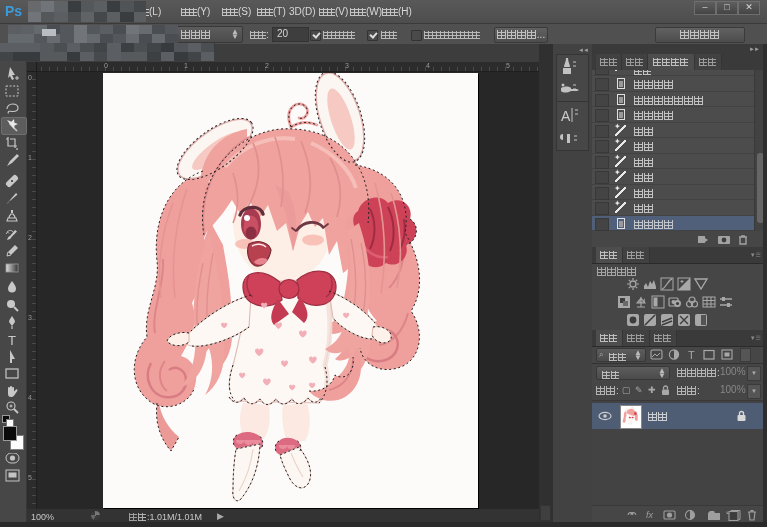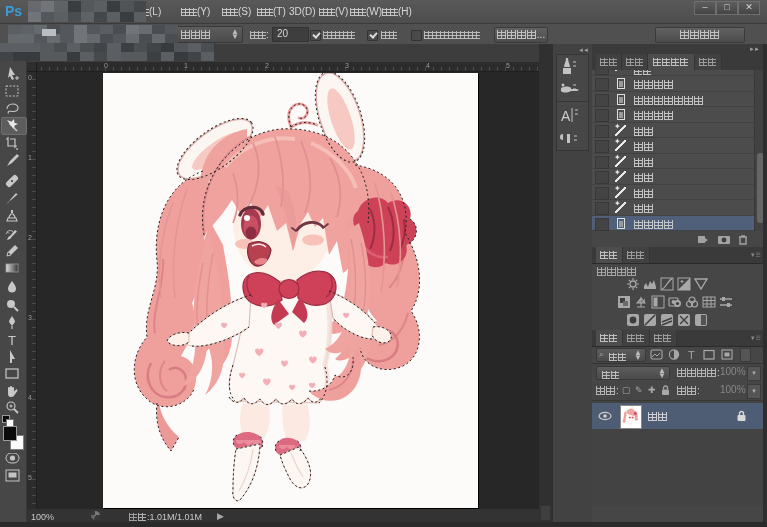--- a/index.html
+++ b/index.html
@@ -616,20 +616,34 @@
          <path d="M247,130 C251,116 299,124 295,164 C287,190 245,184 245,148 Z" fill="#ce4258"></path>
          <path d="M140,330 L166,332 L160,366 L140,364 Z M180,332 L204,330 L202,368 L184,370 Z" fill="#fce9e1"></path>
        </svg>
      </div>
      <span class="abs" style="left:56px;top:8px;color:#e8e8e8;font-size:10px;"><i class="z"></i><i class="z"></i></span>
      <svg style="position:absolute;left:144px;top:7px" width="11" height="12" viewBox="0 0 11 12">
        <rect x="1.5" y="5" width="8" height="6" rx="1" fill="#d8d8d8"></rect>
        <path d="M3.5 5V3.5a2 2 0 014 0V5" fill="none" stroke="#d8d8d8" stroke-width="1.4"></path>
      </svg>
    </div>
+ </div>
+ <div class="abs" style="left:0;top:461px;width:175px;height:17px;background:#464646;border-top:1px solid #393939;" id="layerbottom">
+   <svg style="position:absolute;left:34px;top:3px" width="132" height="12" viewBox="0 0 132 12" fill="none" stroke="#9e9e9e" stroke-width="1.1">
+     <path d="M2 6a2.4 2.4 0 014.8 0M5 6a2.4 2.4 0 014.8 0"></path>
+     <text x="20" y="9" font-size="9" font-style="italic" fill="#9e9e9e" stroke="none">fx</text>
+     <rect x="38" y="2" width="11" height="8" rx="1"></rect>
+        <circle cx="43.5" cy="6" r="2.6" fill="#9e9e9e" stroke="none"></circle>
+     <circle cx="64" cy="6" r="4.5"></circle>
+        <path d="M64 1.5v9A4.5 4.5 0 0064 1.5z" fill="#9e9e9e" stroke="none"></path>
+     <path d="M82 4l2-2h4l1 2h5v7H82z" fill="#9e9e9e" stroke="none"></path>
+     <rect x="103" y="2.5" width="9" height="9" fill="#3d3d3d"></rect>
+        <path d="M103 4.5h-2v-2M105 2.5v-1h9v9h-1.5" stroke-width="1"></path>
+     <path d="M122 3h8M123 3l1 8h4l1-8M125 3v-1.4h2V3" stroke-width="1.2"></path>
+   </svg>
  </div>
 </div>
 <div class="abs" style="left:763px;top:44px;width:4px;height:483px;background:#2e2e2e;"></div>
 
 <div class="abs" style="left:0;top:522px;width:767px;height:5px;background:#2a2a2a;"></div>
 
 <div class="abs" id="mosaic1" style="left:28px;top:1px;"><svg width="118" height="21" shape-rendering="crispEdges">
       <rect x="0.0" y="0.0" width="13.2" height="10.5" fill="#67696c"></rect>
       <rect x="13.2" y="0.0" width="13.2" height="10.5" fill="#717478"></rect>
       <rect x="26.4" y="0.0" width="13.2" height="10.5" fill="#606366"></rect>

